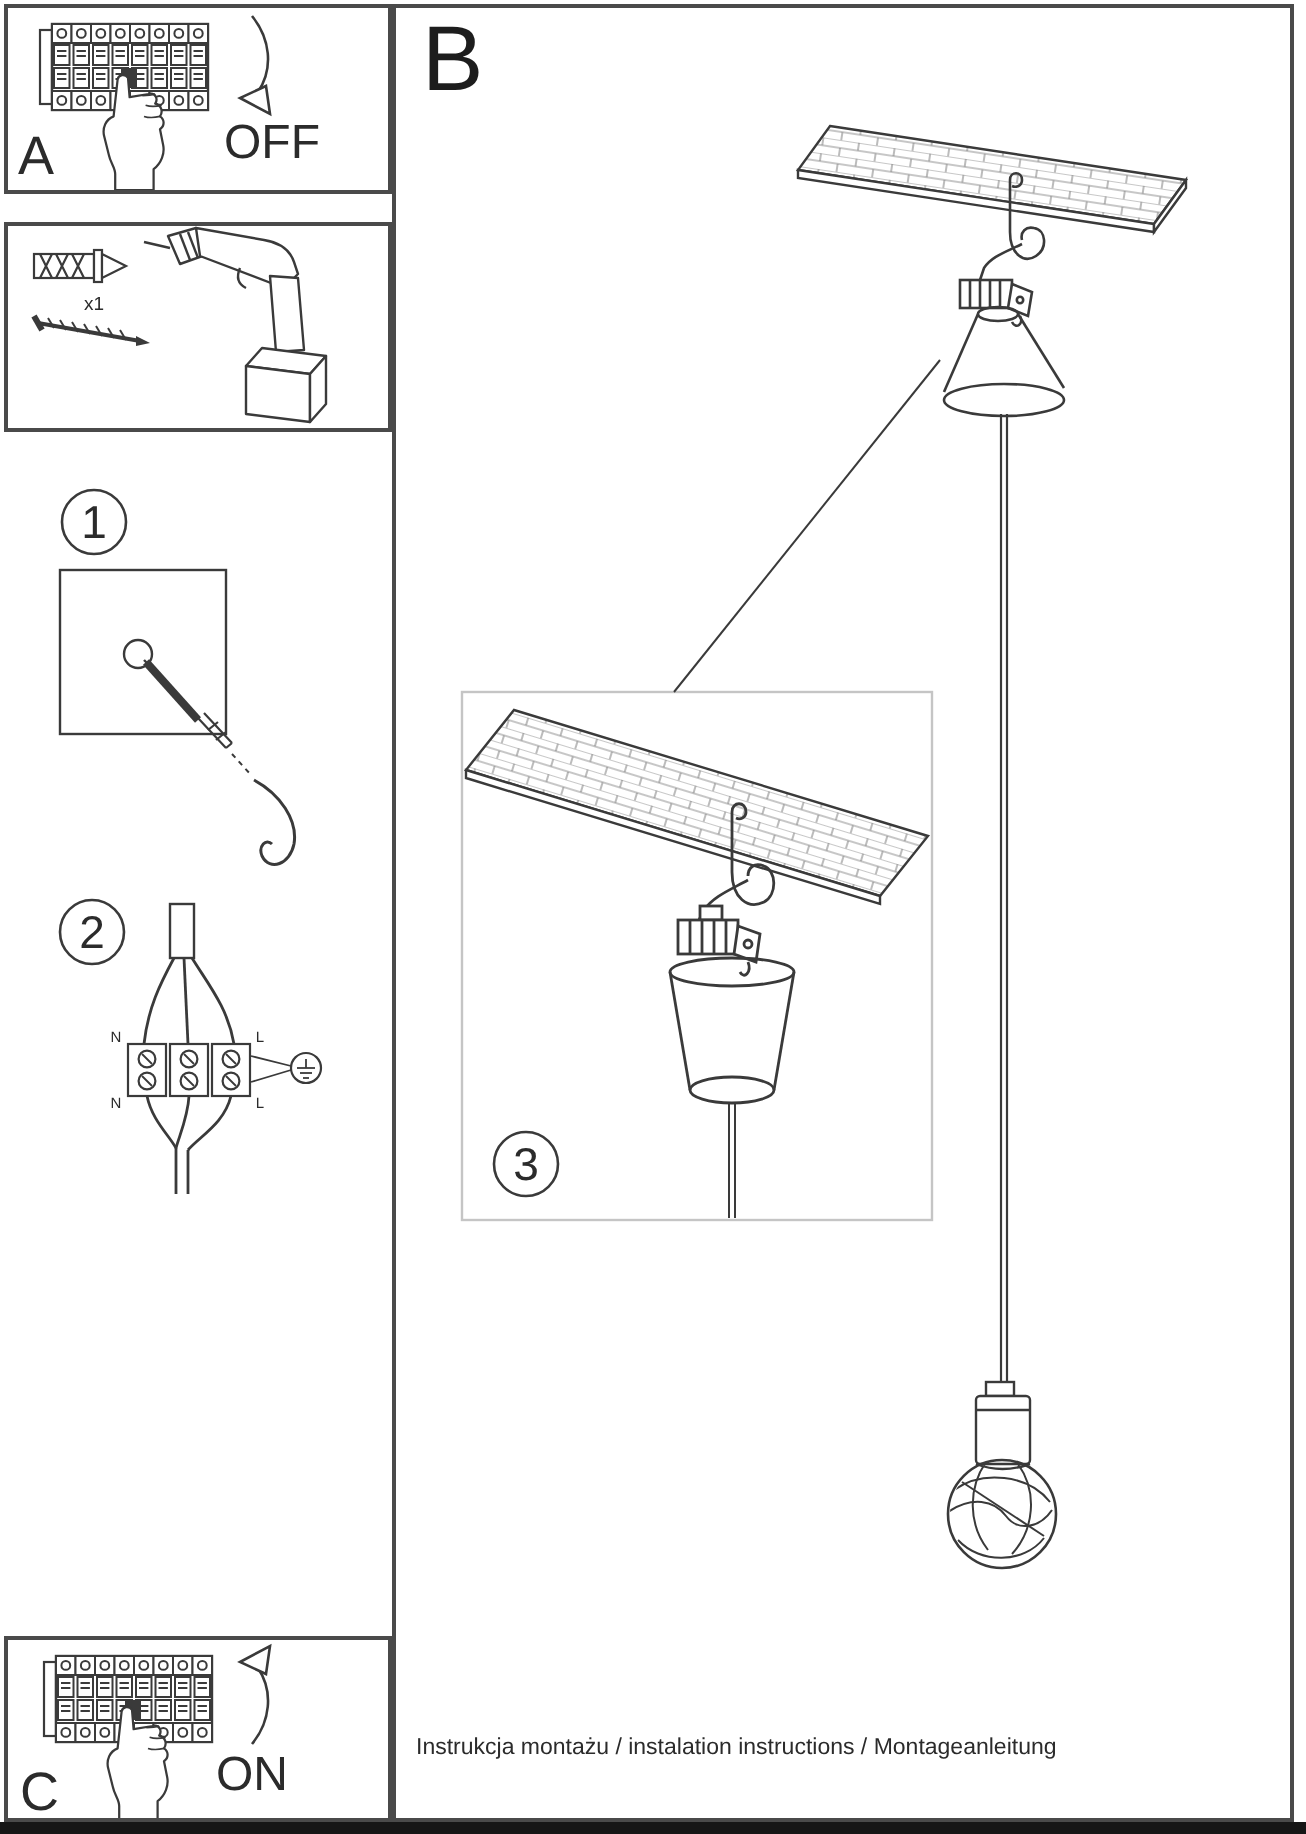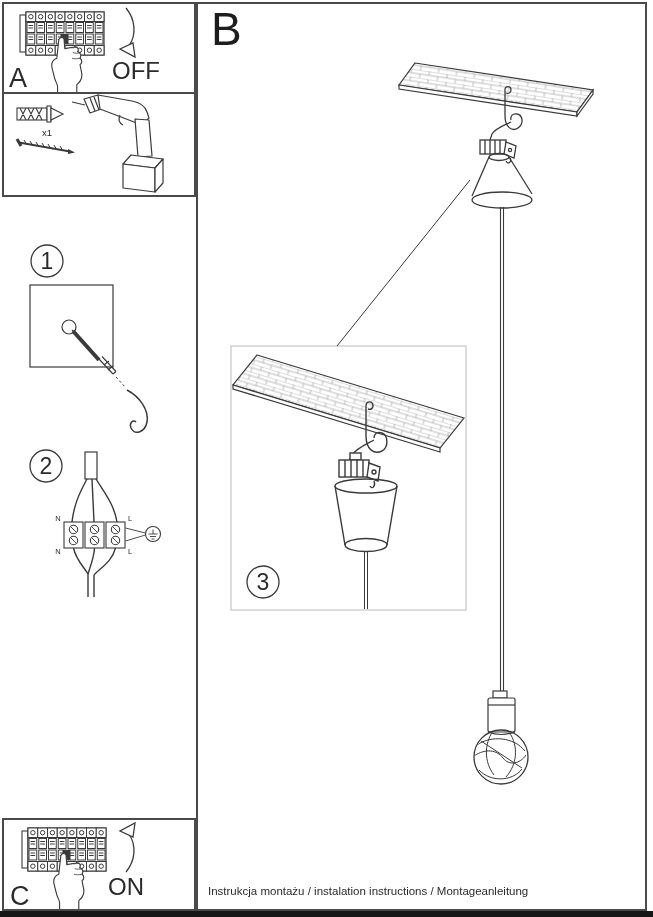--- a/index.html
+++ b/index.html
@@ -1,21 +1,21 @@
 <!DOCTYPE html>
 <html><head>
 <meta charset="utf-8">
 <style>
   html,body{margin:0;padding:0;background:#ffffff;font-family:"Liberation Sans",sans-serif;}
   .page{position:relative;width:653px;height:917px;background:#fff;overflow:hidden;}
   .box{position:absolute;border:2px solid #4a4a4a;background:#fff;box-sizing:border-box;}
   svg{display:block;}
   svg text{font-family:"Liberation Sans",sans-serif;fill:#2b2b2b;}
   .big-letter{position:absolute;left:13px;top:-2px;font-size:46px;font-weight:400;color:#1d1d1d;letter-spacing:0;}
-  .footer{position:absolute;left:208px;top:866px;width:430px;font-size:11.5px;line-height:17px;color:#2b2b2b;margin-top:17px;}
+  .footer{position:absolute;left:208px;top:866px;width:430px;font-size:11.5px;line-height:17px;color:#2b2b2b;}
   .bottom-bar{position:absolute;left:0;top:911px;width:653px;height:6px;background:#161616;}
 </style>
 </head>
 <body>
 
 <div class="page">
 
   <svg width="0" height="0" style="position:absolute" aria-hidden="true">
     <defs>
       <g id="bcol" fill="#fff" stroke="#3a3a3a" stroke-width="1">
@@ -166,21 +166,21 @@
   <div class="box" style="left:2px;top:2px;width:194px;height:95px;">
     <svg width="190" height="91" viewBox="0 0 190 91">
       <use href="#breaker-panel" transform="translate(16,8)"></use>
       <use href="#pointing-hand" transform="translate(60,35) scale(0.8)"></use>
       <use href="#curve-arrow" transform="translate(114,4)"></use>
       <text x="108" y="75" font-size="24">OFF</text>
       <text x="5" y="83" font-size="27">A</text>
     </svg>
   </div>
 
-  <div class="box" style="left:2px;top:92px;width:194px;height:105px;">
+  <div class="box" style="left:2px;top:111px;width:194px;height:105px;">
     <svg width="190" height="101" viewBox="0 0 190 101">
       <g stroke="#3a3a3a" stroke-width="1.1" fill="#fff">
         <rect x="13" y="14" width="30" height="12"></rect>
         <path d="M16,14 L22,26 M22,14 L16,26 M24,14 L30,26 M30,14 L24,26 M32,14 L38,26 M38,14 L32,26" fill="none"></path>
         <rect x="43" y="12" width="4" height="16"></rect>
         <polygon points="47,14 59,20 47,26"></polygon>
       </g>
       <text x="38" y="42" font-size="9.5">x1</text>
       <g stroke="#3a3a3a" fill="none">
         <line x1="13" y1="45" x2="17" y2="52" stroke-width="3"></line>

